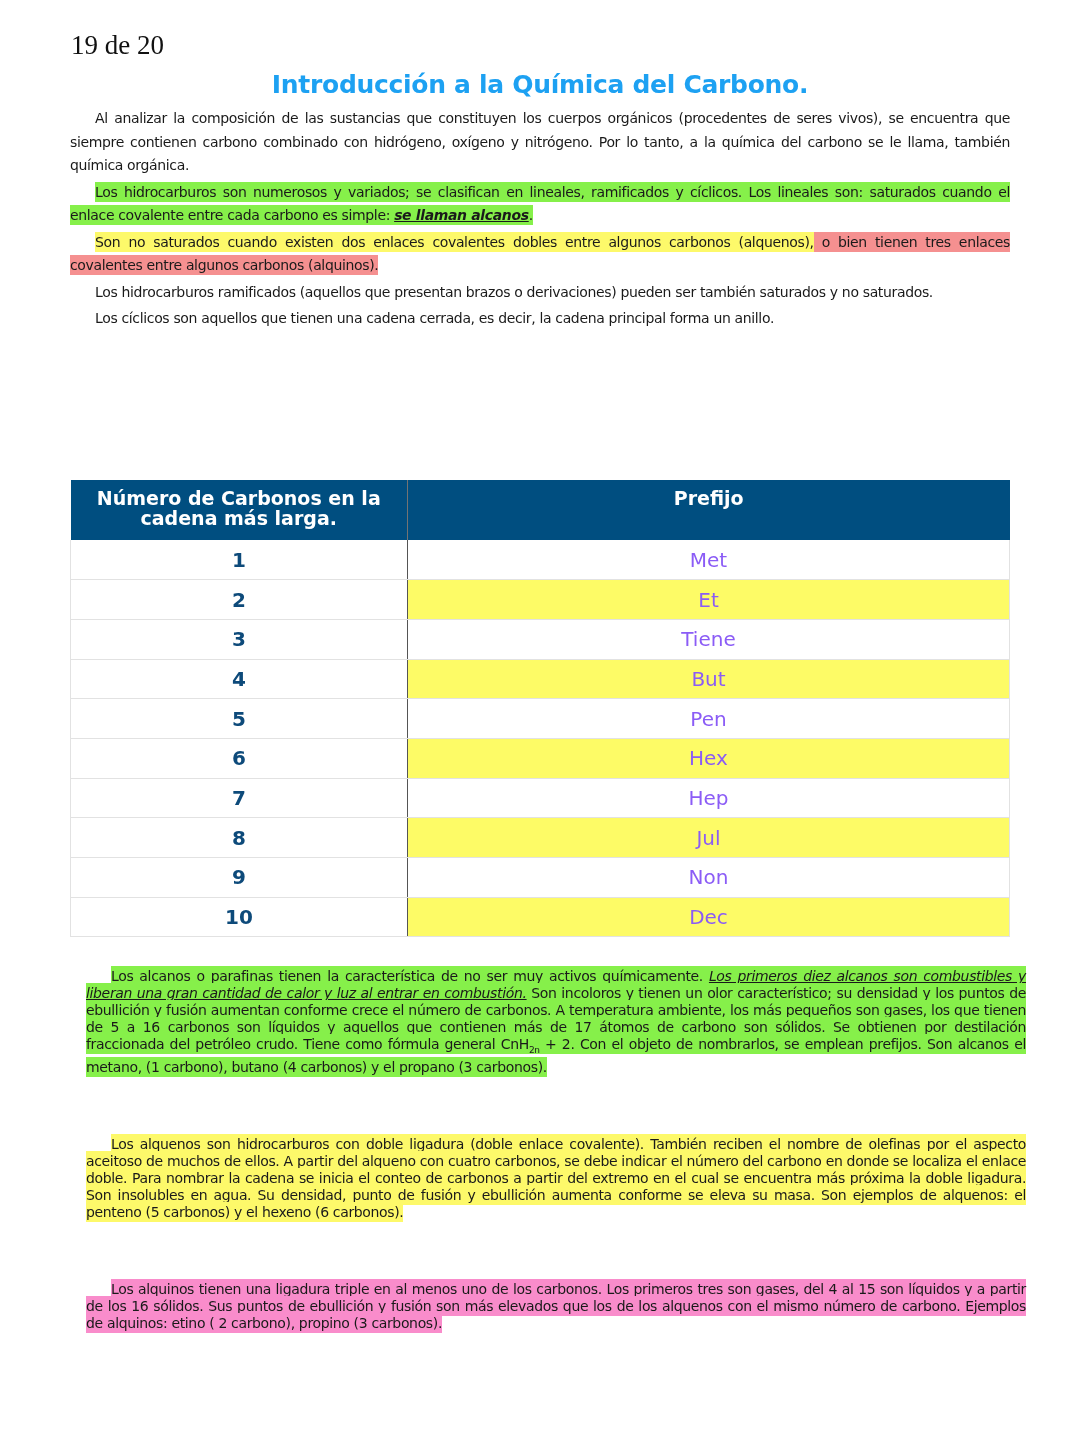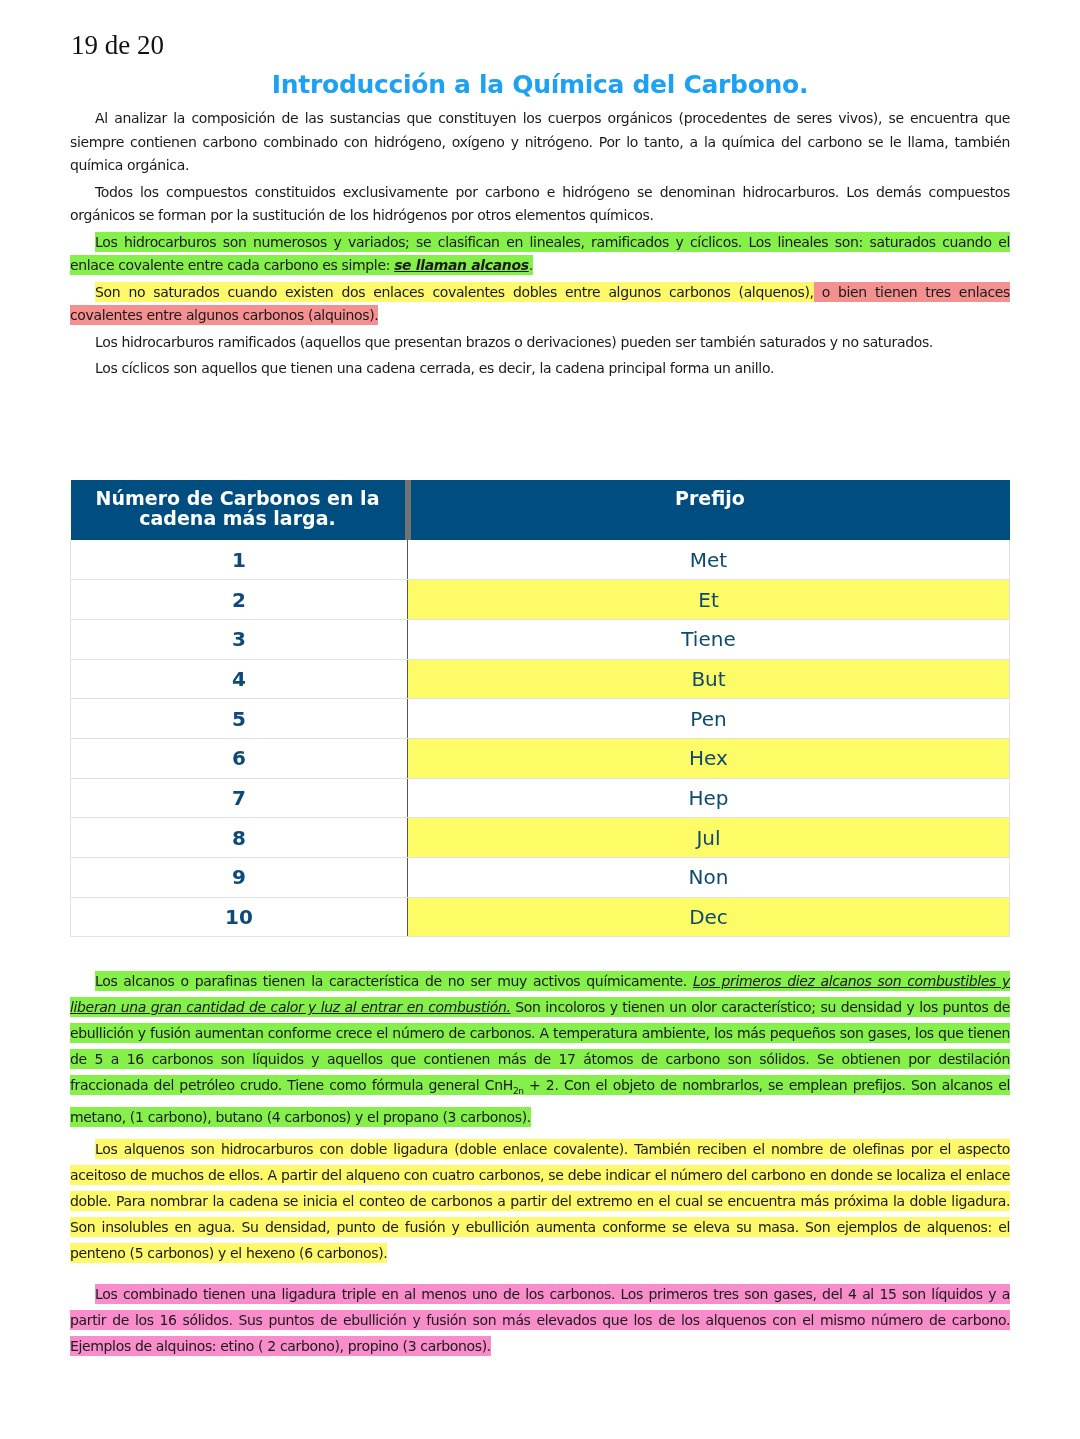--- a/index.html
+++ b/index.html
@@ -35,53 +35,50 @@
 
   table.prefix {
     position: absolute; left: 70px; top: 480px; width: 940px;
     border-collapse: collapse;
   }
   table.prefix th {
     background: #004e80; color: #fff; font-weight: bold; font-size: 19px;
     line-height: 20px; height: 60px; vertical-align: top; padding-top: 8px;
     box-sizing: border-box;
   }
-  table.prefix th.c1 { width: 337px; border-right: 6px solid #737373; }
+  table.prefix th.c1 { width: 337px; border-right: 1px solid #737373; }
   table.prefix td {
     height: 39.7px; text-align: center; border-bottom: 1px solid #e2e2e2;
     box-sizing: border-box; padding: 0;
   }
   table.prefix td.num {
     color: #0d4a7a; font-weight: bold; font-size: 20px;
     border-left: 1px solid #e2e2e2; border-right: 1px solid #555;
   }
   table.prefix td.pre {
-    font-size: 20px; color: #0c4a6e; border-right: 1px solid #e2e2e2;
+    font-size: 20px; color: #8b5cf6; border-right: 1px solid #e2e2e2;
   }
   table.prefix tr.alt td.pre { background: #fdfb66; }
 
   .lower {
-    position: absolute; left: 70px; width: 940px;
-    font-size: 14px; line-height: 26px; text-align: justify; letter-spacing: -0.35px;
+    position: absolute; left: 86px; width: 940px;
+    font-size: 14px; line-height: 17px; text-align: justify; letter-spacing: -0.35px;
   }
   .lower p { margin: 0; text-indent: 25px; }
 </style>
 </head>
 <body>
 
 <div class="page-num">19 de 20</div>
 
 <h1 class="title" style="margin:0;">Introducción a la Química del Carbono.</h1>
 
 <div class="content">
   <p class="para">
     <span>Al analizar la composición de las sustancias que constituyen los </span><b>cuerpos orgánicos (procedentes de seres vivos)</b><span>, se encuentra que siempre contienen </span><b>carbono</b><span> combinado con </span><b>hidrógeno</b><span>, </span><b>oxígeno</b><span> y </span><b>nitrógeno</b><span>. Por lo tanto, a la química del carbono se le llama, también </span><b>química orgánica</b><span>.</span>
-  </p>
-  <p class="para">
-    <span>Todos los compuestos constituidos exclusivamente por carbono e hidrógeno se denominan </span><b>hidrocarburos</b><span>. Los demás compuestos orgánicos se forman por la sustitución de los hidrógenos por otros elementos químicos.</span>
   </p>
   <p class="para">
     <span class="hl hl-green"><span>Los hidrocarburos son numerosos y variados; se clasifican en lineales, ramificados y cíclicos. Los lineales son: </span><b>saturados</b><span> cuando el enlace covalente entre cada carbono es simple: </span><span class="bi ul">se llaman alcanos</span><span>.</span></span>
   </p>
   <p class="para">
     <span class="hl hl-yellow"><span>Son </span><b>no saturados</b><span> cuando existen dos enlaces covalentes dobles entre algunos carbonos (</span><b>alquenos</b><span>),</span></span><span class="hl hl-red"><span> o bien tienen tres enlaces covalentes entre algunos carbonos (</span><b>alquinos</b><span>).</span></span>
   </p>
   <p class="para">Los hidrocarburos ramificados (aquellos que presentan brazos o derivaciones) pueden ser también saturados y no saturados.</p>
   <p class="para">
     <span>Los </span><b>cíclicos</b><span> son aquellos que tienen una cadena cerrada, es decir, la cadena principal forma un anillo.</span>
@@ -146,15 +143,15 @@
 </div>
 
 <div class="lower" style="top:1136px;">
   <p>
     <span class="hl hl-yellow"><b>Los alquenos</b><span> son hidrocarburos con doble ligadura (doble enlace covalente). También reciben el nombre de </span><b>olefinas</b><span> por el aspecto aceitoso de muchos de ellos. A partir del alqueno con cuatro carbonos, se debe indicar el número del carbono en donde se localiza el enlace doble. Para nombrar la cadena se inicia el conteo de carbonos a partir del extremo en el cual se encuentra más próxima la doble ligadura. Son insolubles en agua. Su densidad, punto de fusión y ebullición aumenta conforme se eleva su masa. Son ejemplos de alquenos: el penteno (5 carbonos) y el hexeno (6 carbonos).</span></span>
   </p>
 </div>
 
 <div class="lower" style="top:1281px;">
   <p>
-    <span class="hl hl-pink"><b>Los combinado</b><span> tienen una ligadura triple en al menos uno de los carbonos. Los primeros tres son gases, del 4 al 15 son líquidos y a partir de los 16 sólidos. Sus puntos de ebullición y fusión son más elevados que los de los alquenos con el mismo número de carbono. Ejemplos de alquinos: etino ( 2 carbono), propino (3 carbonos).</span></span>
+    <span class="hl hl-pink"><b>Los alquinos</b><span> tienen una ligadura triple en al menos uno de los carbonos. Los primeros tres son gases, del 4 al 15 son líquidos y a partir de los 16 sólidos. Sus puntos de ebullición y fusión son más elevados que los de los alquenos con el mismo número de carbono. Ejemplos de alquinos: etino ( 2 carbono), propino (3 carbonos).</span></span>
   </p>
 </div>
 
 </body></html>

